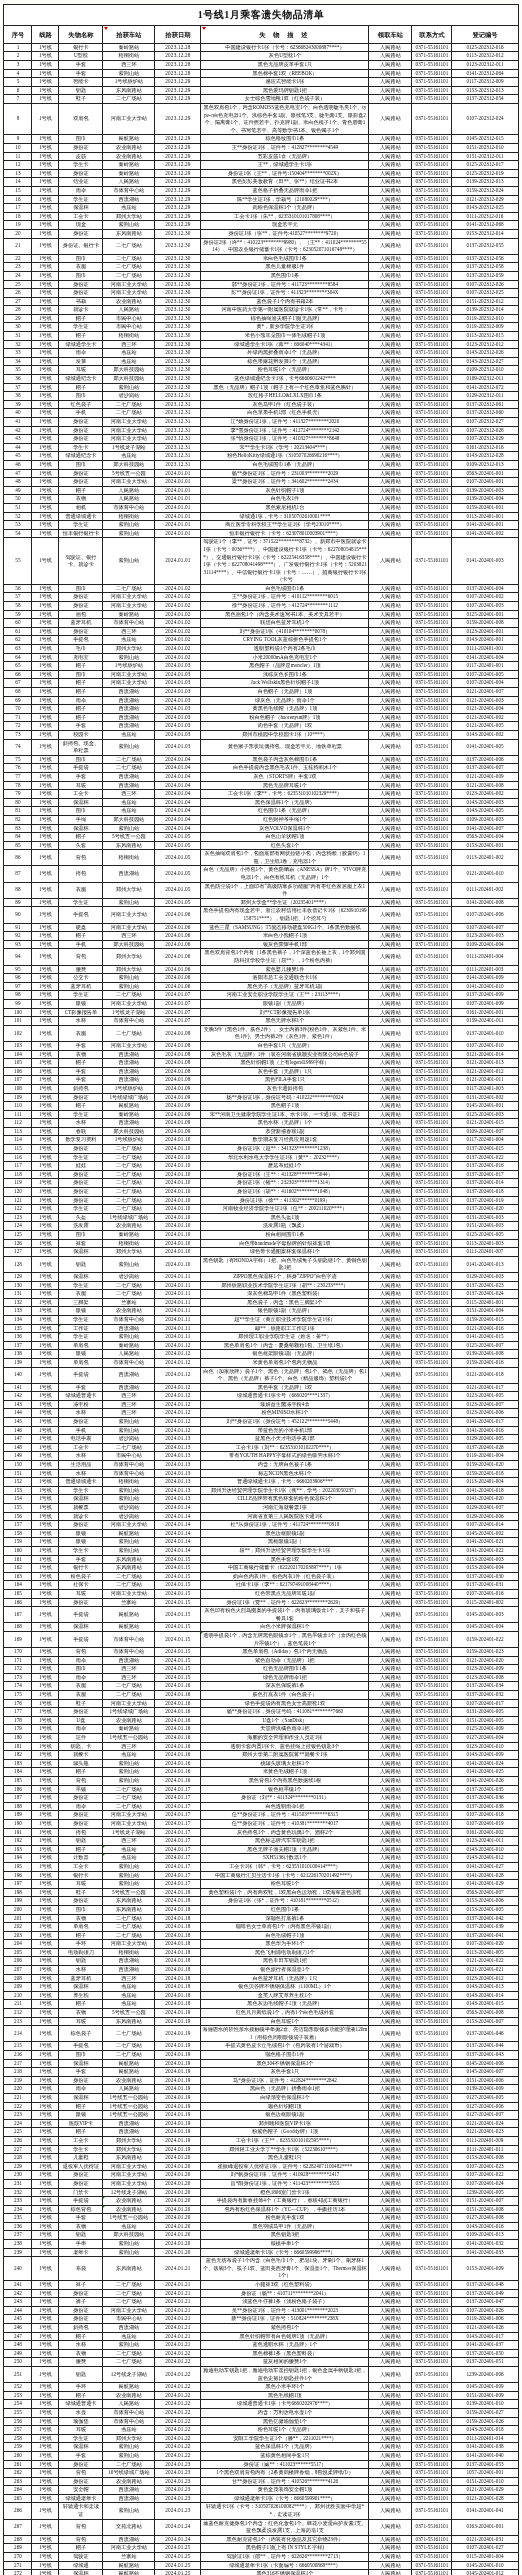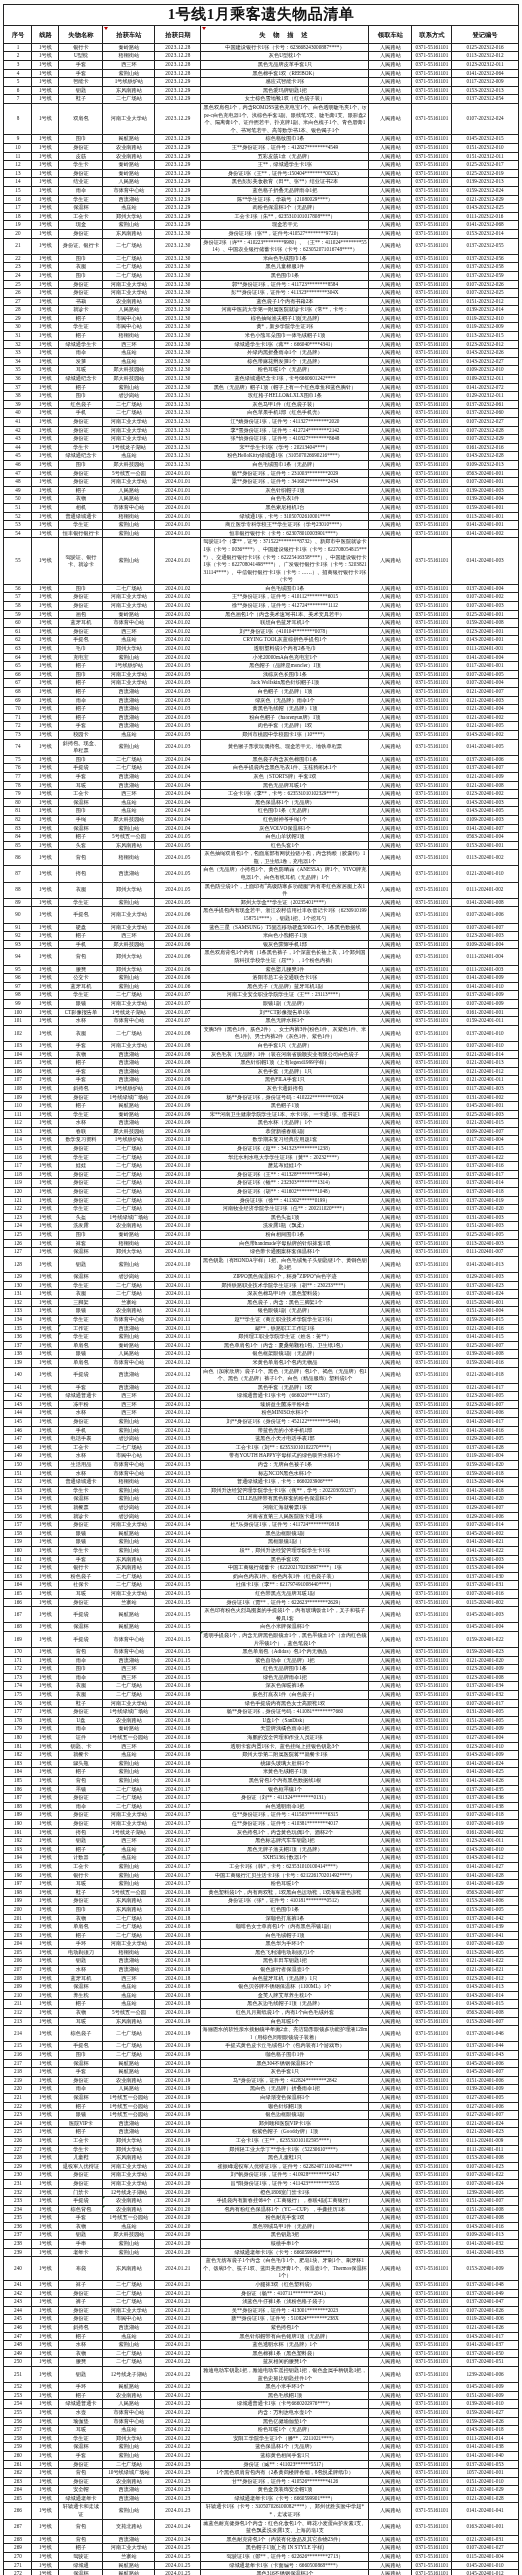--- a/index.html
+++ b/index.html
@@ -2,21 +2,21 @@
 <html style="font-size:8.4px"><head>
 <meta charset="utf-8">
 <style>
   html,body{margin:0;padding:0;background:#fdfdfc;}
   body{width:522px;font-family:"Liberation Serif","DejaVu Serif",serif;color:#111;}
   .sheet{width:522px;}
   table{border-collapse:collapse;table-layout:fixed;width:515px;margin:4.2px auto 5.2px auto;background:#fff;}
   td,th{border:0.5px solid #222;text-align:center;vertical-align:middle;padding:0 1px;
         font-size:5.2px;line-height:7.6px;overflow:hidden;word-break:break-all;position:relative;}
   th{font-weight:bold;}
-  .title-cell{font-size:15px;font-weight:bold;height:20px;letter-spacing:0.5px;border-bottom-width:1px;}
+  .title-cell{font-size:10px;font-weight:bold;height:20px;letter-spacing:0.5px;border-bottom-width:1px;}
   .head-row th{font-size:6.3px;height:16.7px;}
   .col-desc-h{letter-spacing:3.1px;}
   td.date{font-family:"Liberation Serif",serif;letter-spacing:0.2px;}
   tr.data-row td{height:7.3px;}
   .red-marker{position:absolute;left:0.5px;top:0.5px;width:0;height:0;
       border-left:2.1px solid transparent;border-right:2.1px solid transparent;border-top:3.1px solid #c00000;}
   .green-flag{position:absolute;left:0;top:0;width:0;height:0;
       border-top:2.6px solid #3a7d44;border-right:2.6px solid transparent;}
 </style>
 </head>

